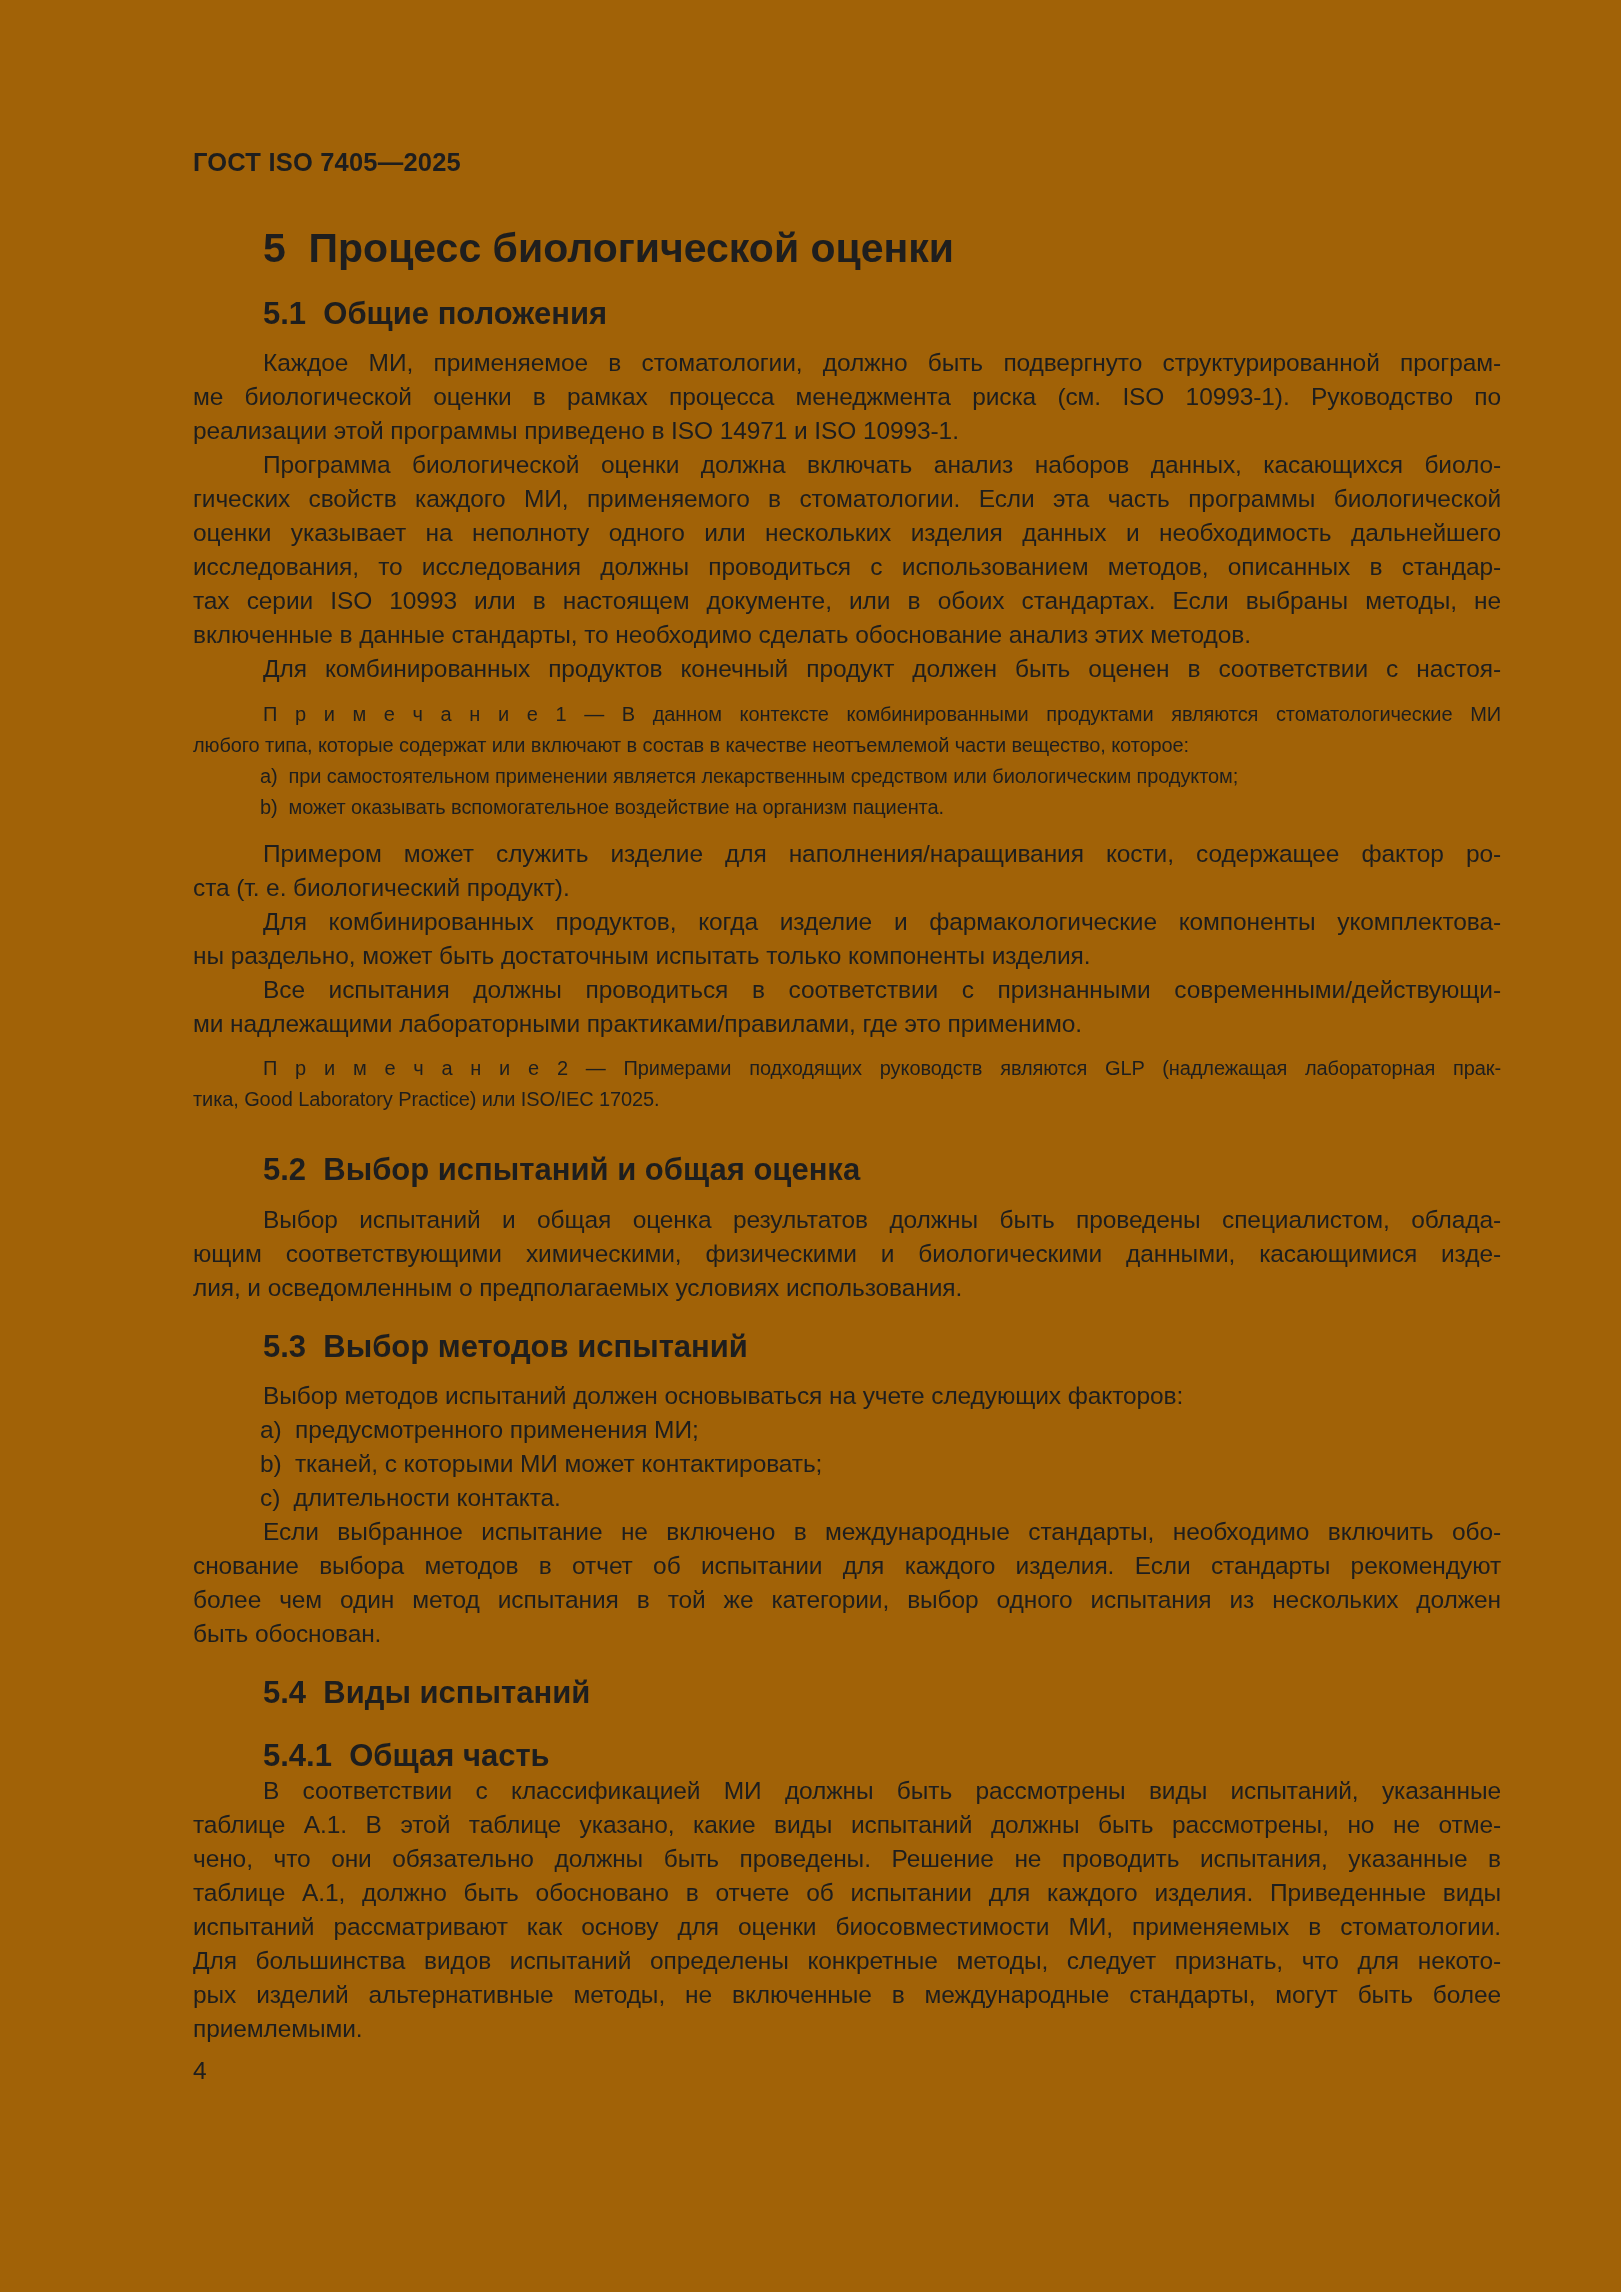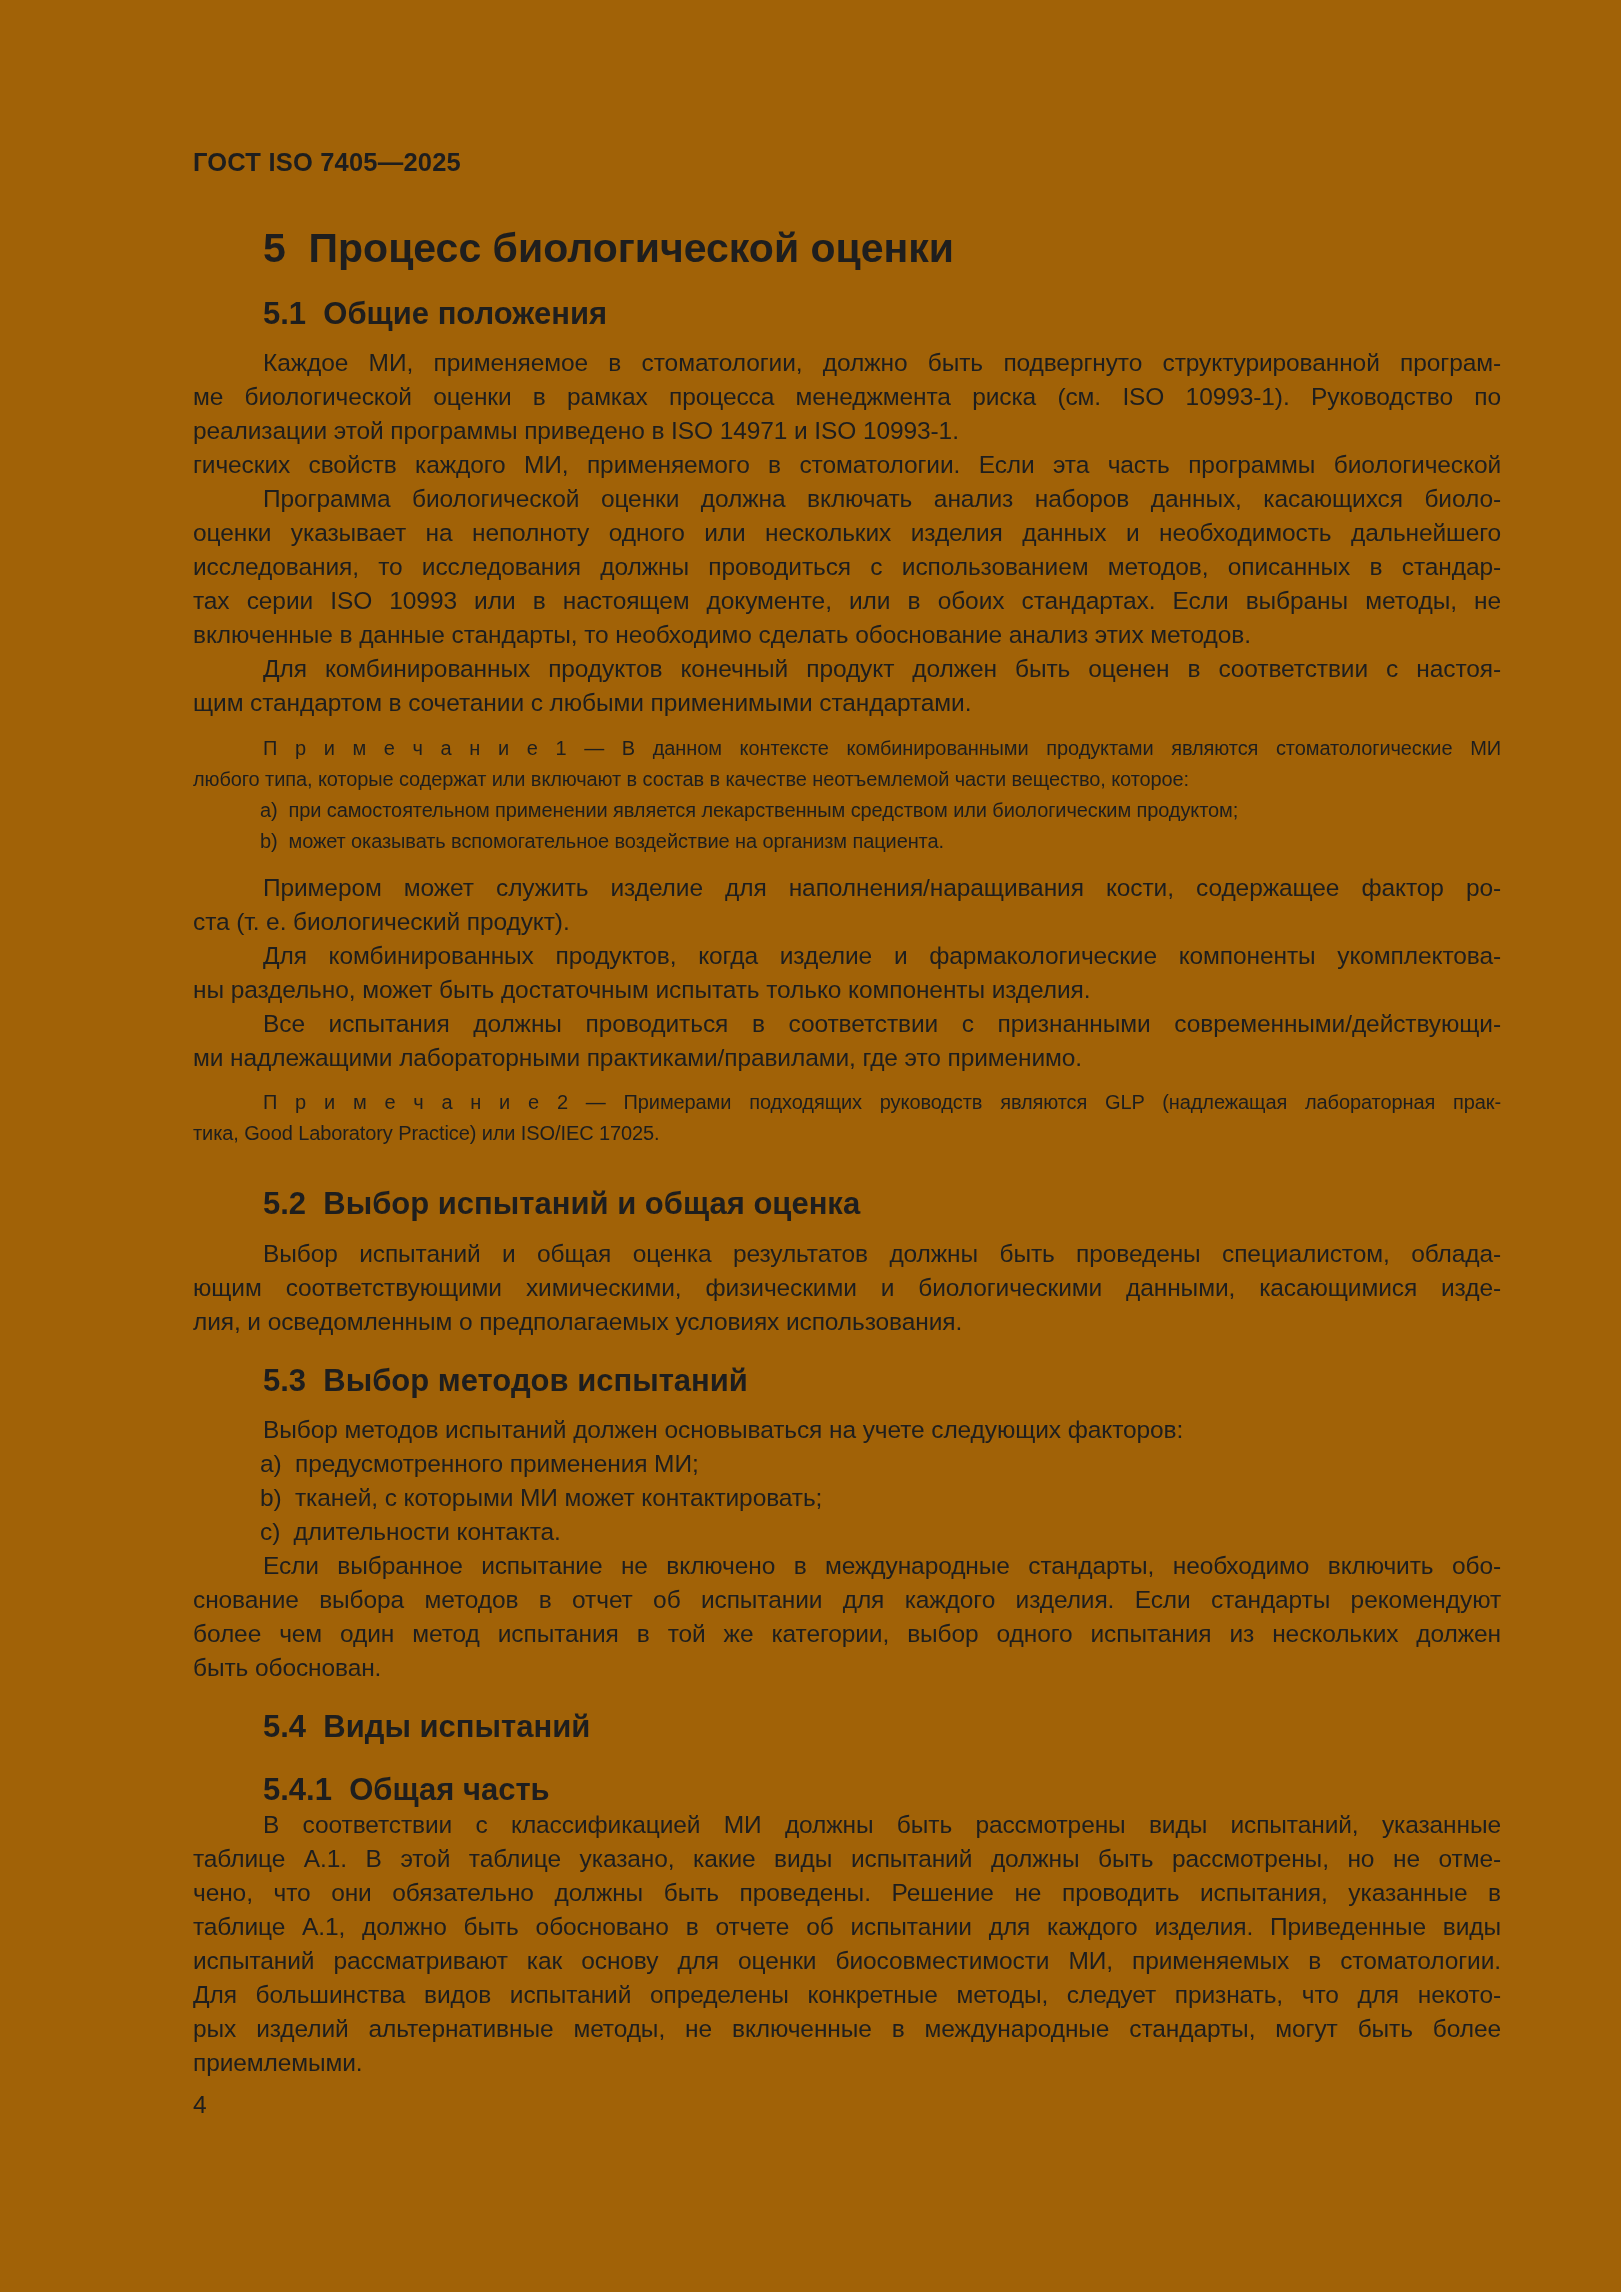--- a/index.html
+++ b/index.html
@@ -76,30 +76,29 @@
     <div class="doc-code">ГОСТ ISO 7405—2025</div>
     <div style="display:flex;flex-direction:column;">
         <div class="h1">5&nbsp; Процесс биологической оценки</div>
         <div class="h2">5.1&nbsp; Общие положения</div>
         <div class="para">
           <div class="line first">Каждое МИ, применяемое в стоматологии, должно быть подвергнуто структурированной програм-</div>
           <div class="line">ме биологической оценки в рамках процесса менеджмента риска (см. ISO 10993-1). Руководство по</div>
           <div class="line last">реализации этой программы приведено в ISO 14971 и ISO 10993-1.</div>
         </div>
         <div class="para">
+          <div class="line first">Программа биологической оценки должна включать анализ наборов данных, касающихся биоло-</div>
           <div class="line">гических свойств каждого МИ, применяемого в стоматологии. Если эта часть программы биологической</div>
-          <div class="line first">Программа биологической оценки должна включать анализ наборов данных, касающихся биоло-</div>
           <div class="line">оценки указывает на неполноту одного или нескольких изделия данных и необходимость дальнейшего</div>
           <div class="line">исследования, то исследования должны проводиться с использованием методов, описанных в стандар-</div>
           <div class="line">тах серии ISO 10993 или в настоящем документе, или в обоих стандартах. Если выбраны методы, не</div>
           <div class="line last">включенные в данные стандарты, то необходимо сделать обоснование анализ этих методов.</div>
         </div>
         <div class="para">
           <div class="line first">Для комбинированных продуктов конечный продукт должен быть оценен в соответствии с настоя-</div>
-          <div class="line last">щим стандартом в сочетании с любыми применимыми стандартами.</div>
         </div>
         <div class="note">
           <div class="line first">П р и м е ч а н и е&nbsp;1 — В данном контексте комбинированными продуктами являются стоматологические МИ</div>
           <div class="line end">любого типа, которые содержат или включают в состав в качестве неотъемлемой части вещество, которое:</div>
           <div class="line item">a)&nbsp; при самостоятельном применении является лекарственным средством или биологическим продуктом;</div>
           <div class="line item">b)&nbsp; может оказывать вспомогательное воздействие на организм пациента.</div>
         </div>
         <div class="para">
           <div class="line first">Примером может служить изделие для наполнения/наращивания кости, содержащее фактор ро-</div>
           <div class="line last">ста (т. е. биологический продукт).</div>

